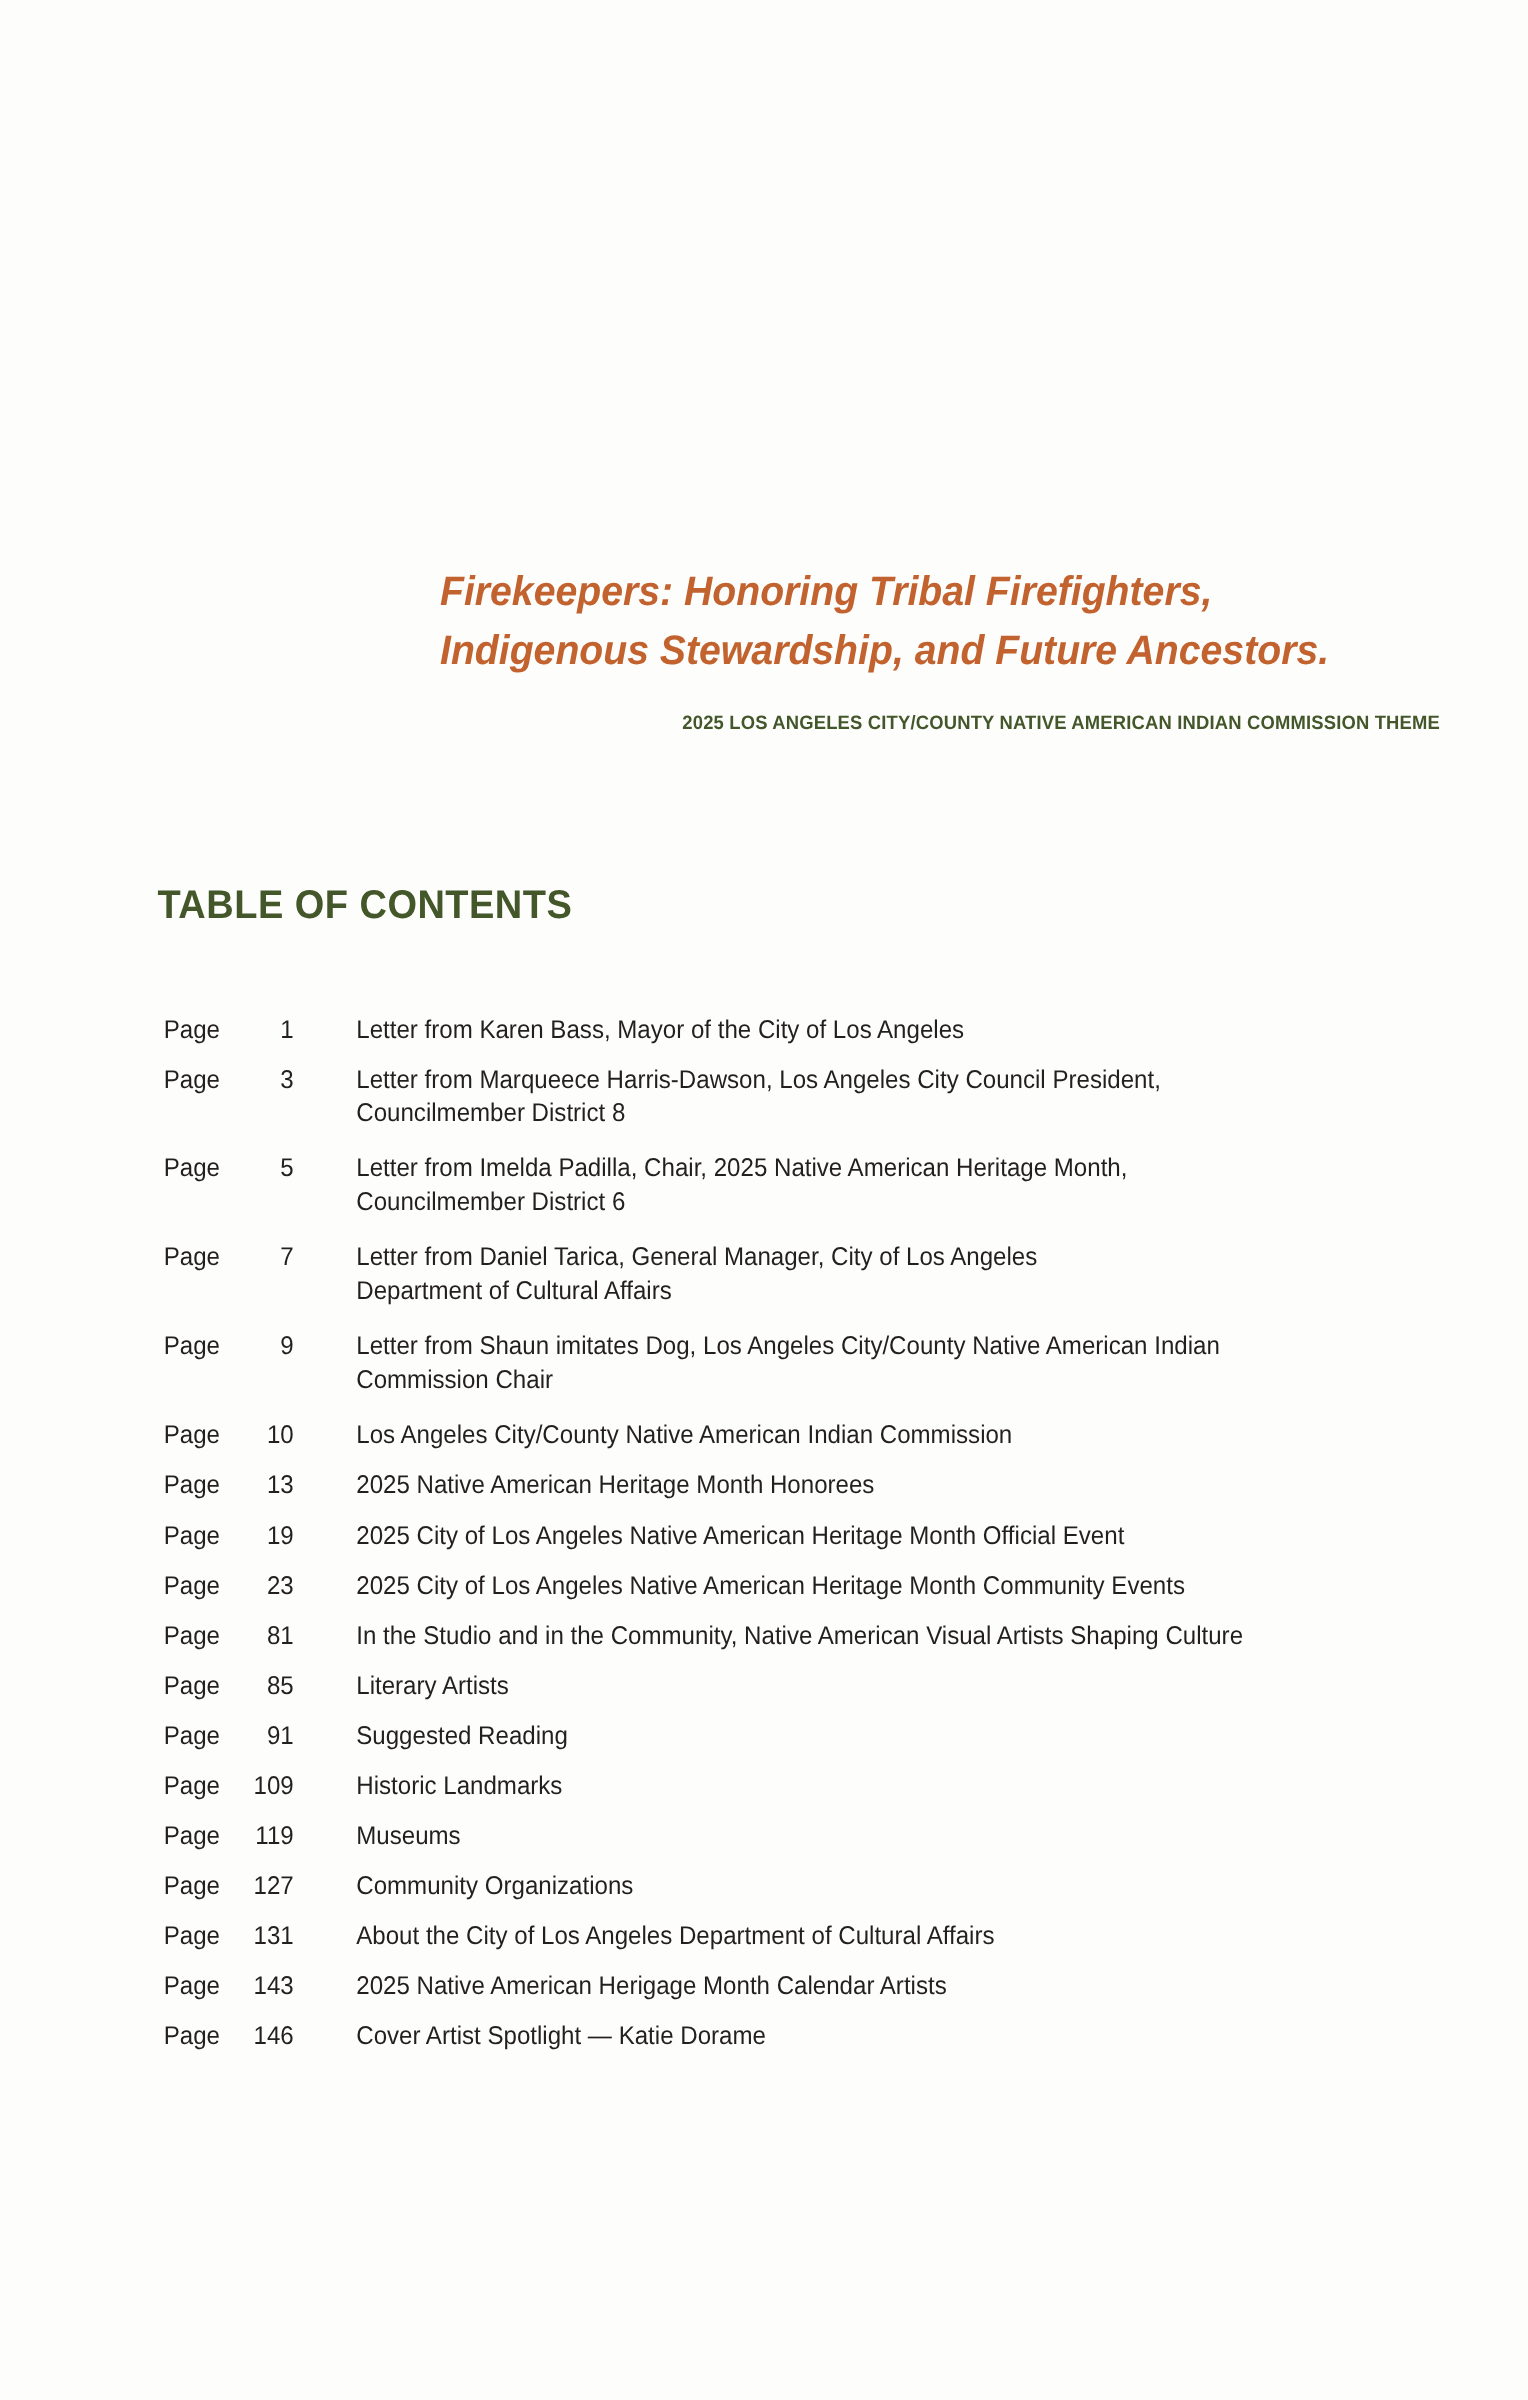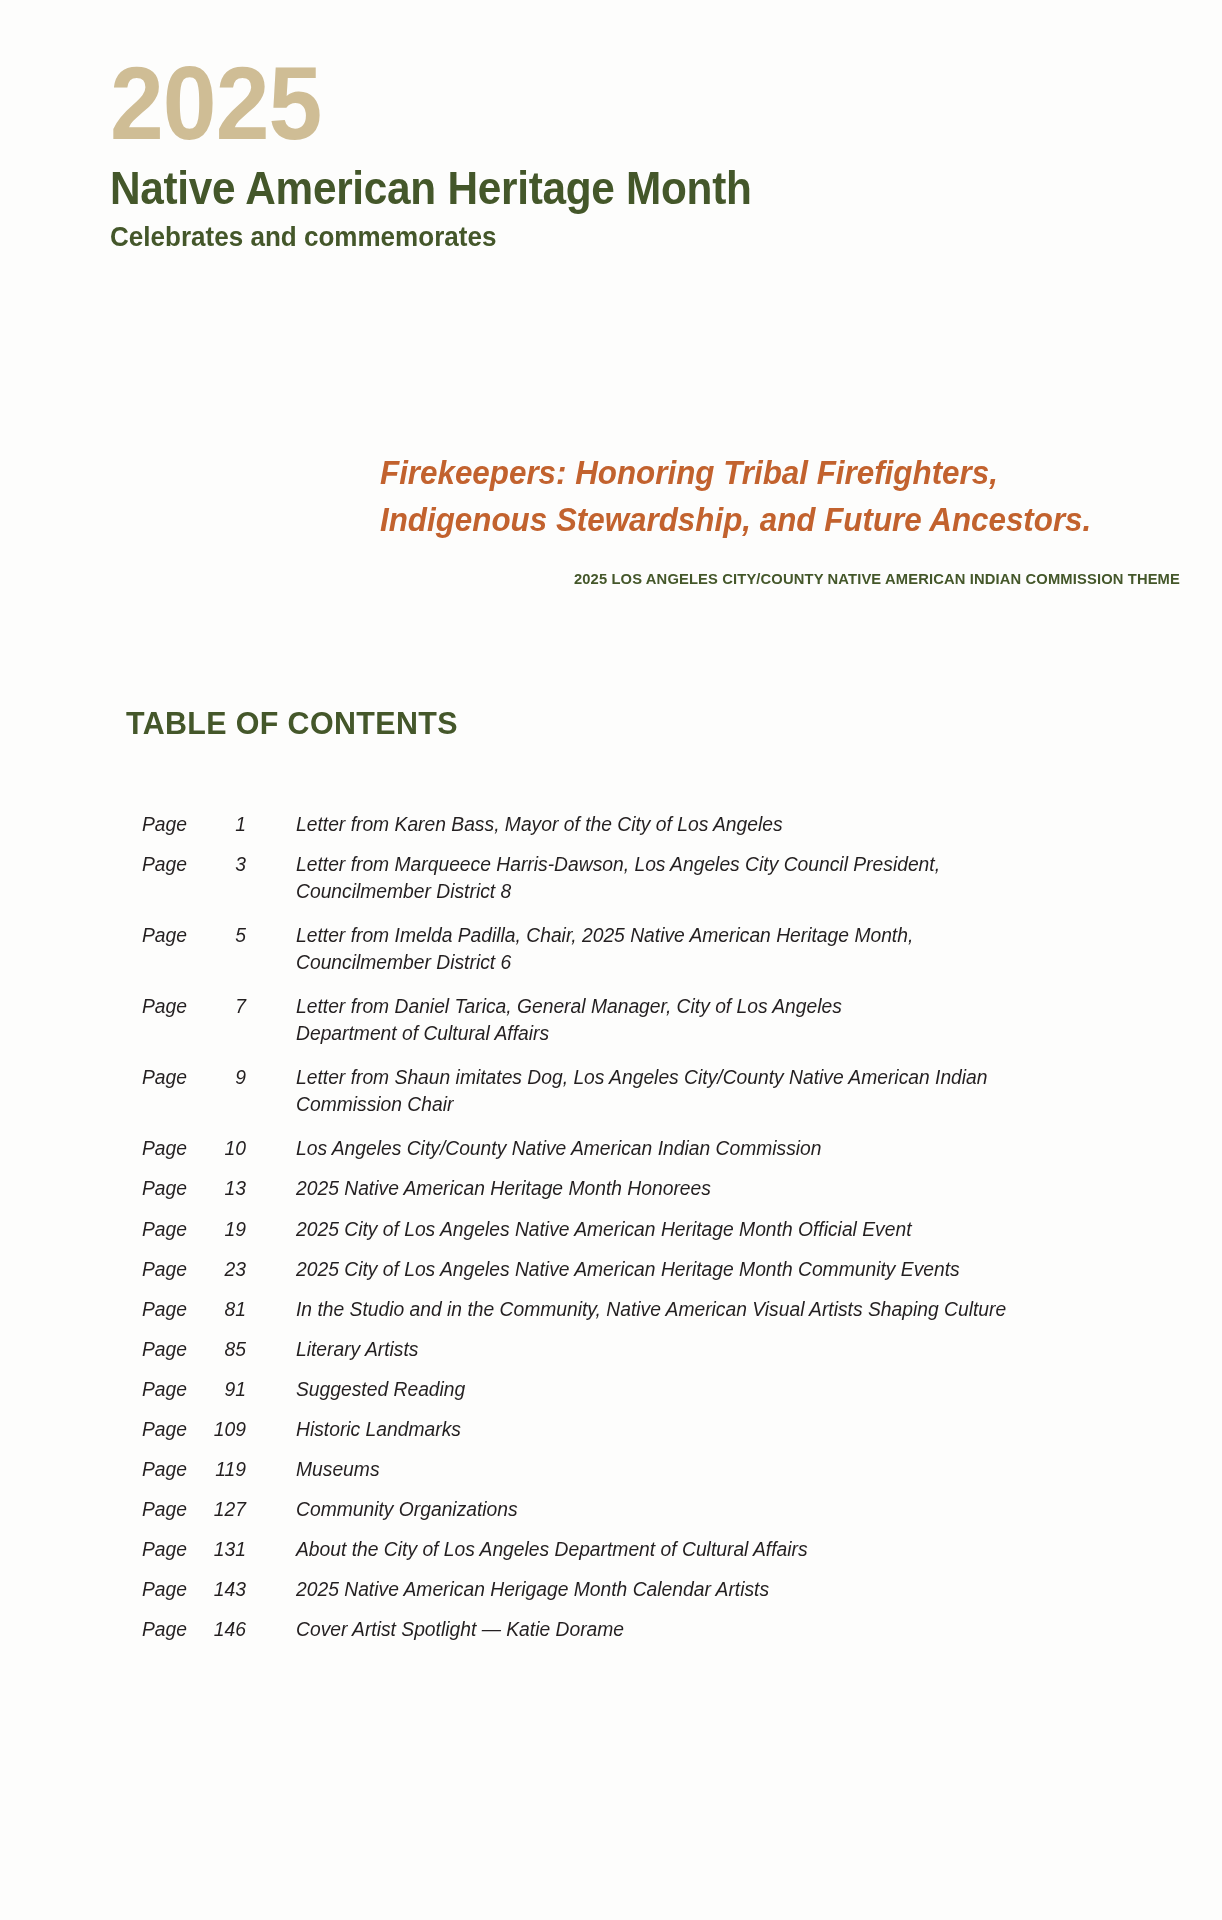--- a/index.html
+++ b/index.html
@@ -64,21 +64,21 @@
     font-weight: 600;
     color: #44572a;
     transform: scaleX(0.93);
     transform-origin: left center;
     margin: 8px 0 0 0;
   }
 
   
   .theme-block {
     position: absolute;
-    left: 380px;
+    left: 352px;
     top: 450px;
     width: 800px;
   }
 
   .theme-text {
     font-family: "Liberation Sans Narrow", "Liberation Sans", sans-serif;
     font-size: 33px;
     line-height: 1.42;
     font-weight: 700;
     font-style: italic;
@@ -114,24 +114,23 @@
     font-size: 32px;
     font-weight: 700;
     letter-spacing: 0.4px;
     color: #44572a;
     transform: scaleX(0.95);
     transform-origin: left center;
     margin: 0;
   }
 
   .toc-list {
-    margin: 68px 0 0 16px;
+    margin: 68px 0 0 5px;
     padding: 0;
     list-style: none;
-    font-style: italic;
   }
 
   .toc-row {
     display: flex;
     align-items: flex-start;
     margin-bottom: 13px;
   }
 
   .toc-row.multiline {
     margin-bottom: 17px;
@@ -173,25 +172,20 @@
     flex: 1 1 auto;
     margin-left: 50px;
     white-space: pre-line;
   }
 </style>
 </head>
 <body>
 
 <div class="page">
 
-  <div class="masthead">
-    <div class="year">2025</div>
-    <div class="main-title">Native American Heritage Month</div>
-    <div class="sub-title">Celebrates and commemorates</div>
-  </div>
 
   <div class="theme-block">
     <div class="theme-text">Firekeepers: Honoring Tribal Firefighters, Indigenous Stewardship, and Future Ancestors.</div>
     <div class="theme-attrib">2025 LOS ANGELES CITY/COUNTY NATIVE AMERICAN INDIAN COMMISSION THEME</div>
   </div>
 
   <div class="toc">
     <div class="toc-heading">TABLE OF CONTENTS</div>
     <ul class="toc-list" id="toc-list">
         <li class="toc-row">

